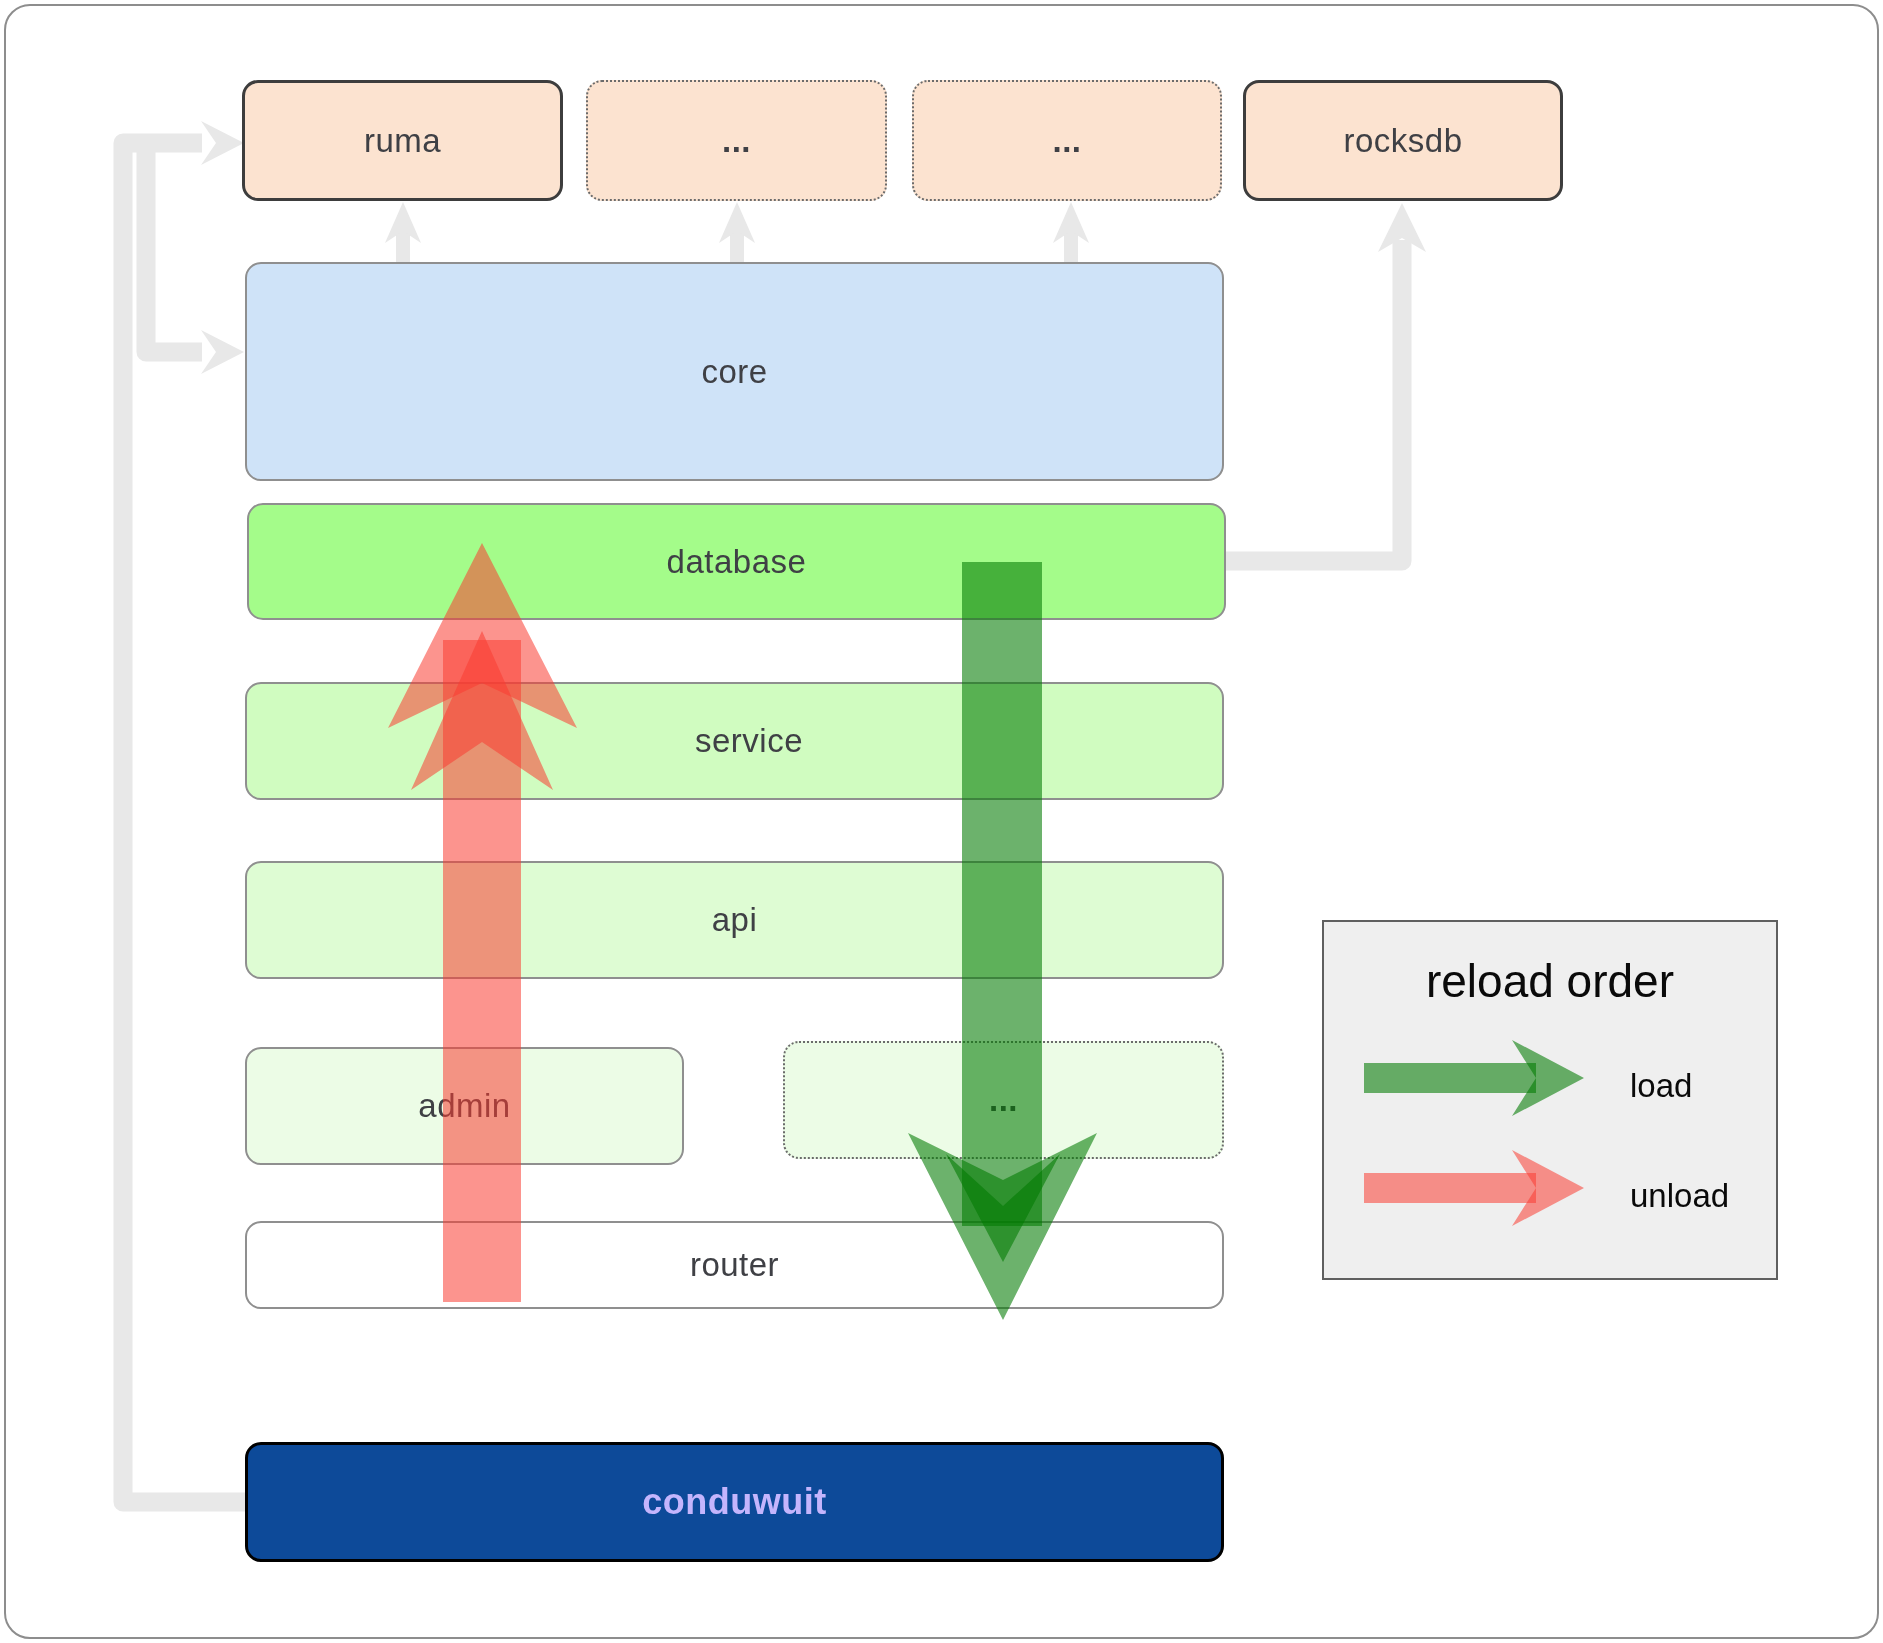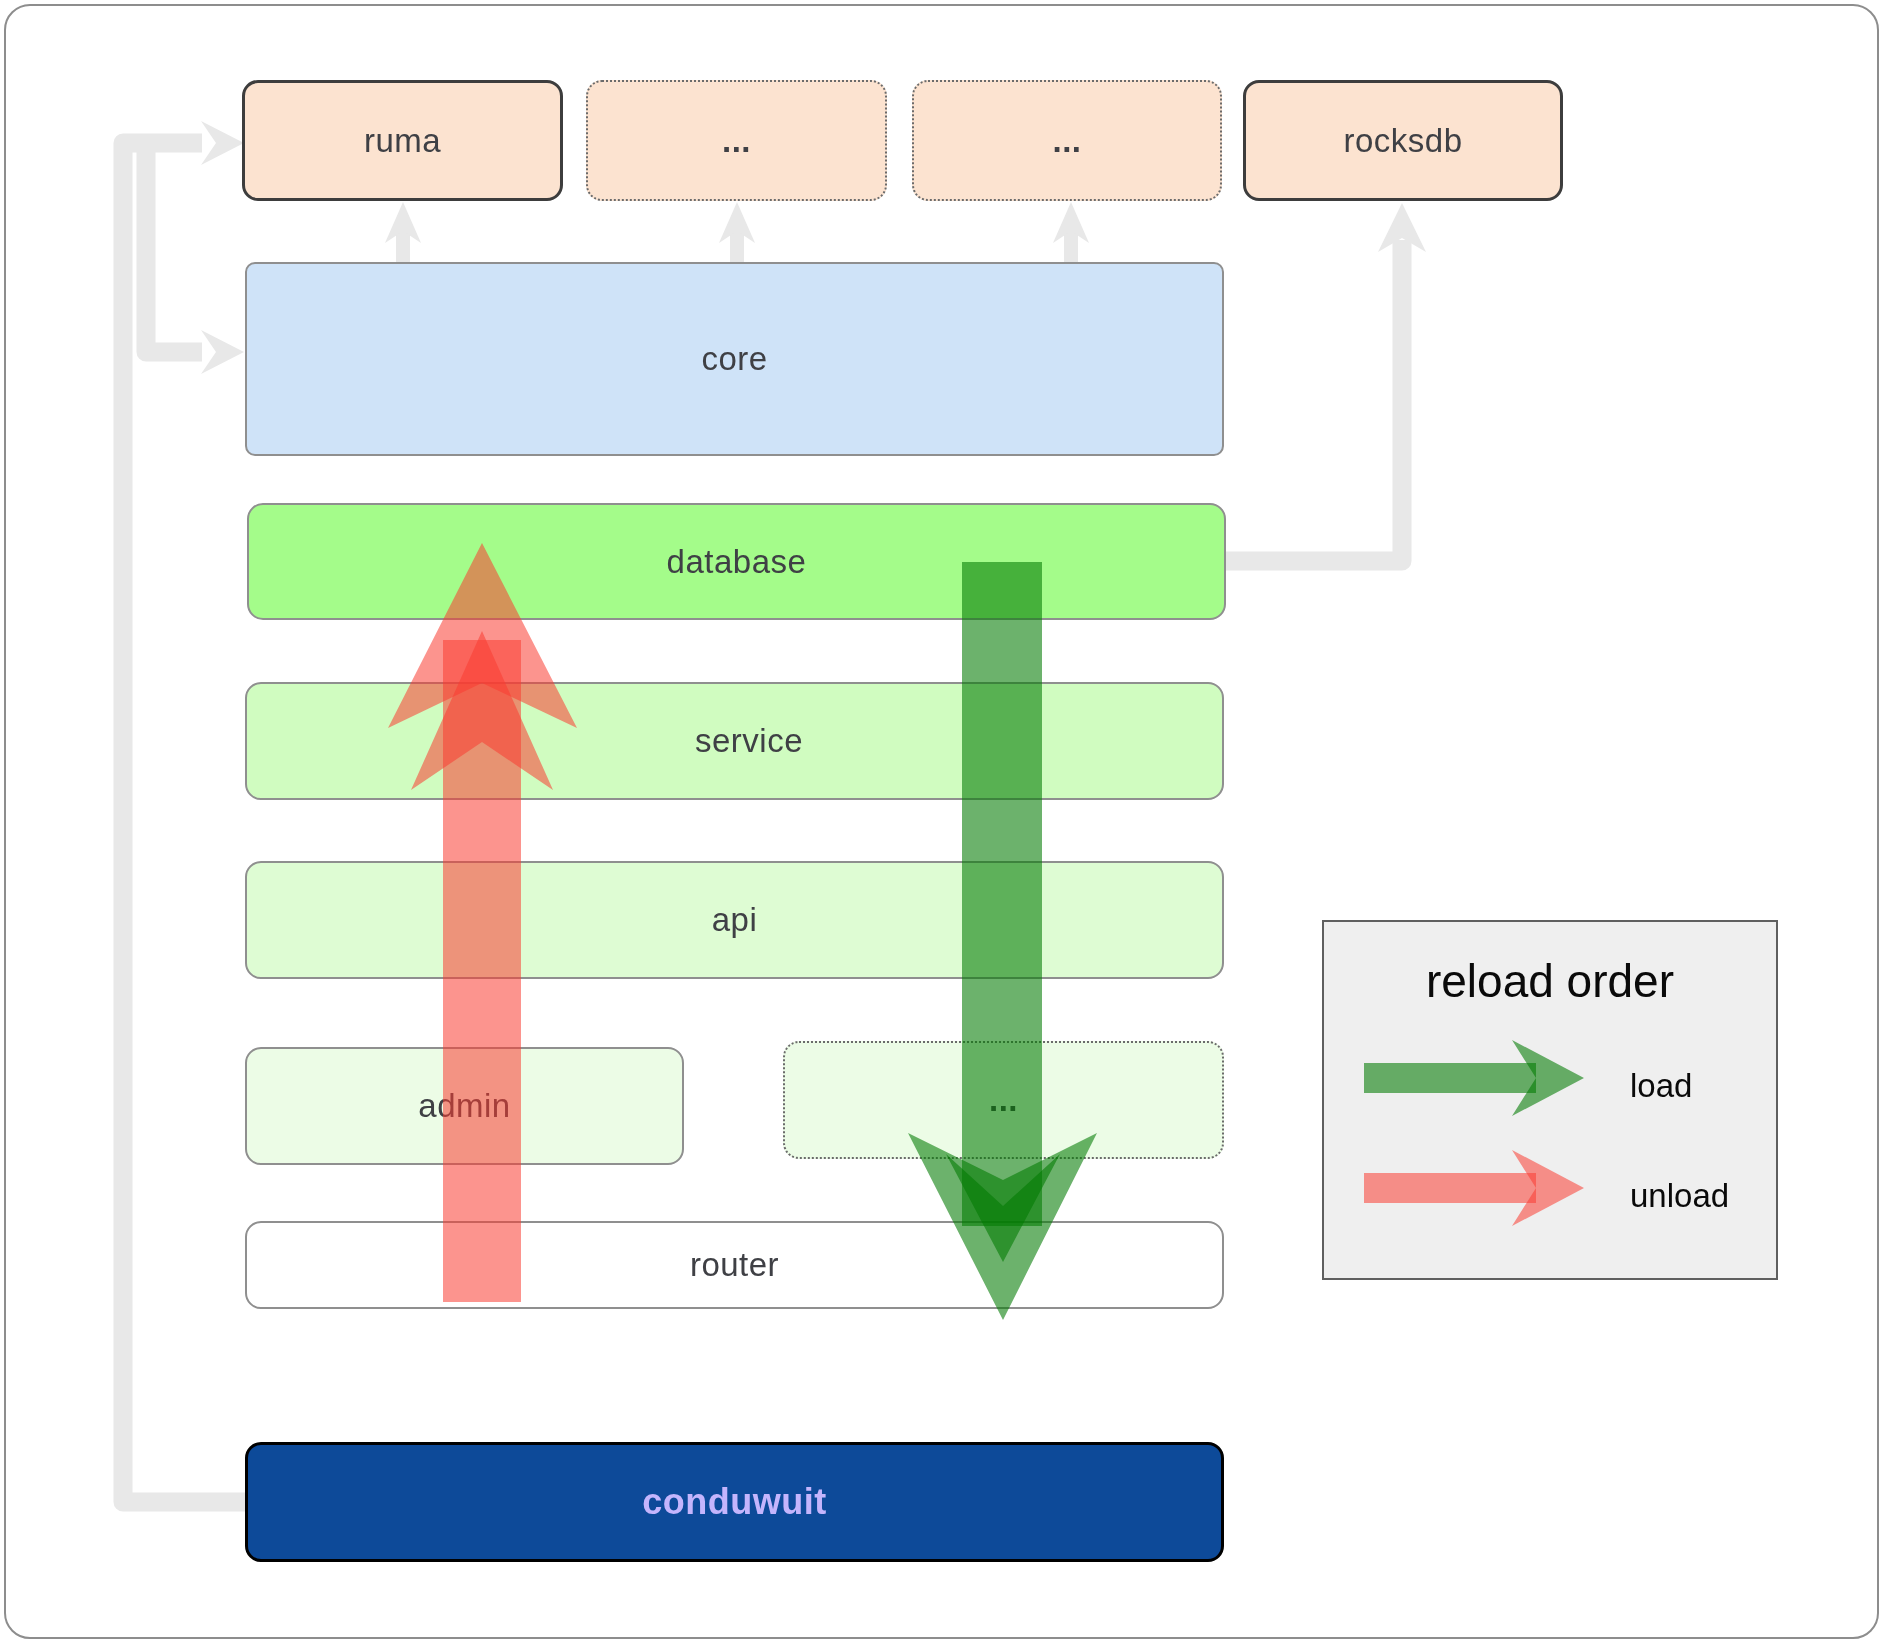--- a/index.html
+++ b/index.html
@@ -27,21 +27,21 @@
     letter-spacing:0.5px;
   }
   .solid-dark{border:3px solid var(--border_dark);}
   .dotted{border:2px dotted var(--dotted);}
   .bold{font-weight:700;}
 
   .b-ruma    {left:242px; top:80px;  width:321px; height:121px; background:var(--peach);}
   .b-deps-a  {left:586px; top:80px;  width:301px; height:121px; background:var(--peach);}
   .b-deps-b  {left:912px; top:80px;  width:310px; height:121px; background:var(--peach);}
   .b-rocksdb {left:1243px;top:80px;  width:320px; height:121px; background:var(--peach);}
-  .b-core    {left:245px; top:262px; width:979px; height:194px; background:var(--blue);border-radius:10px;}
+  .b-core    {left:245px; top:262px; width:979px; height:219px; background:var(--blue);}
   .b-database{left:247px; top:503px; width:979px; height:117px; background:var(--green_db);}
   .b-service {left:245px; top:682px; width:979px; height:118px; background:var(--green_service);padding-left:29px;}
   .b-api     {left:245px; top:861px; width:979px; height:118px; background:var(--green_api);}
   .b-admin   {left:245px; top:1041px;width:439px; height:118px; background:var(--green_faint);margin-top:6px;}
   .b-admin-m {left:783px; top:1041px;width:441px; height:118px; background:var(--green_faint);}
   .b-router  {left:245px; top:1221px;width:979px; height:88px; background:#ffffff;}
   .b-conduwuit{left:245px;top:1442px;width:979px; height:120px; background:var(--navy);
                border:3px solid #000000;color:#c4b5fd;font-weight:600;font-size:36px;}
 
   

